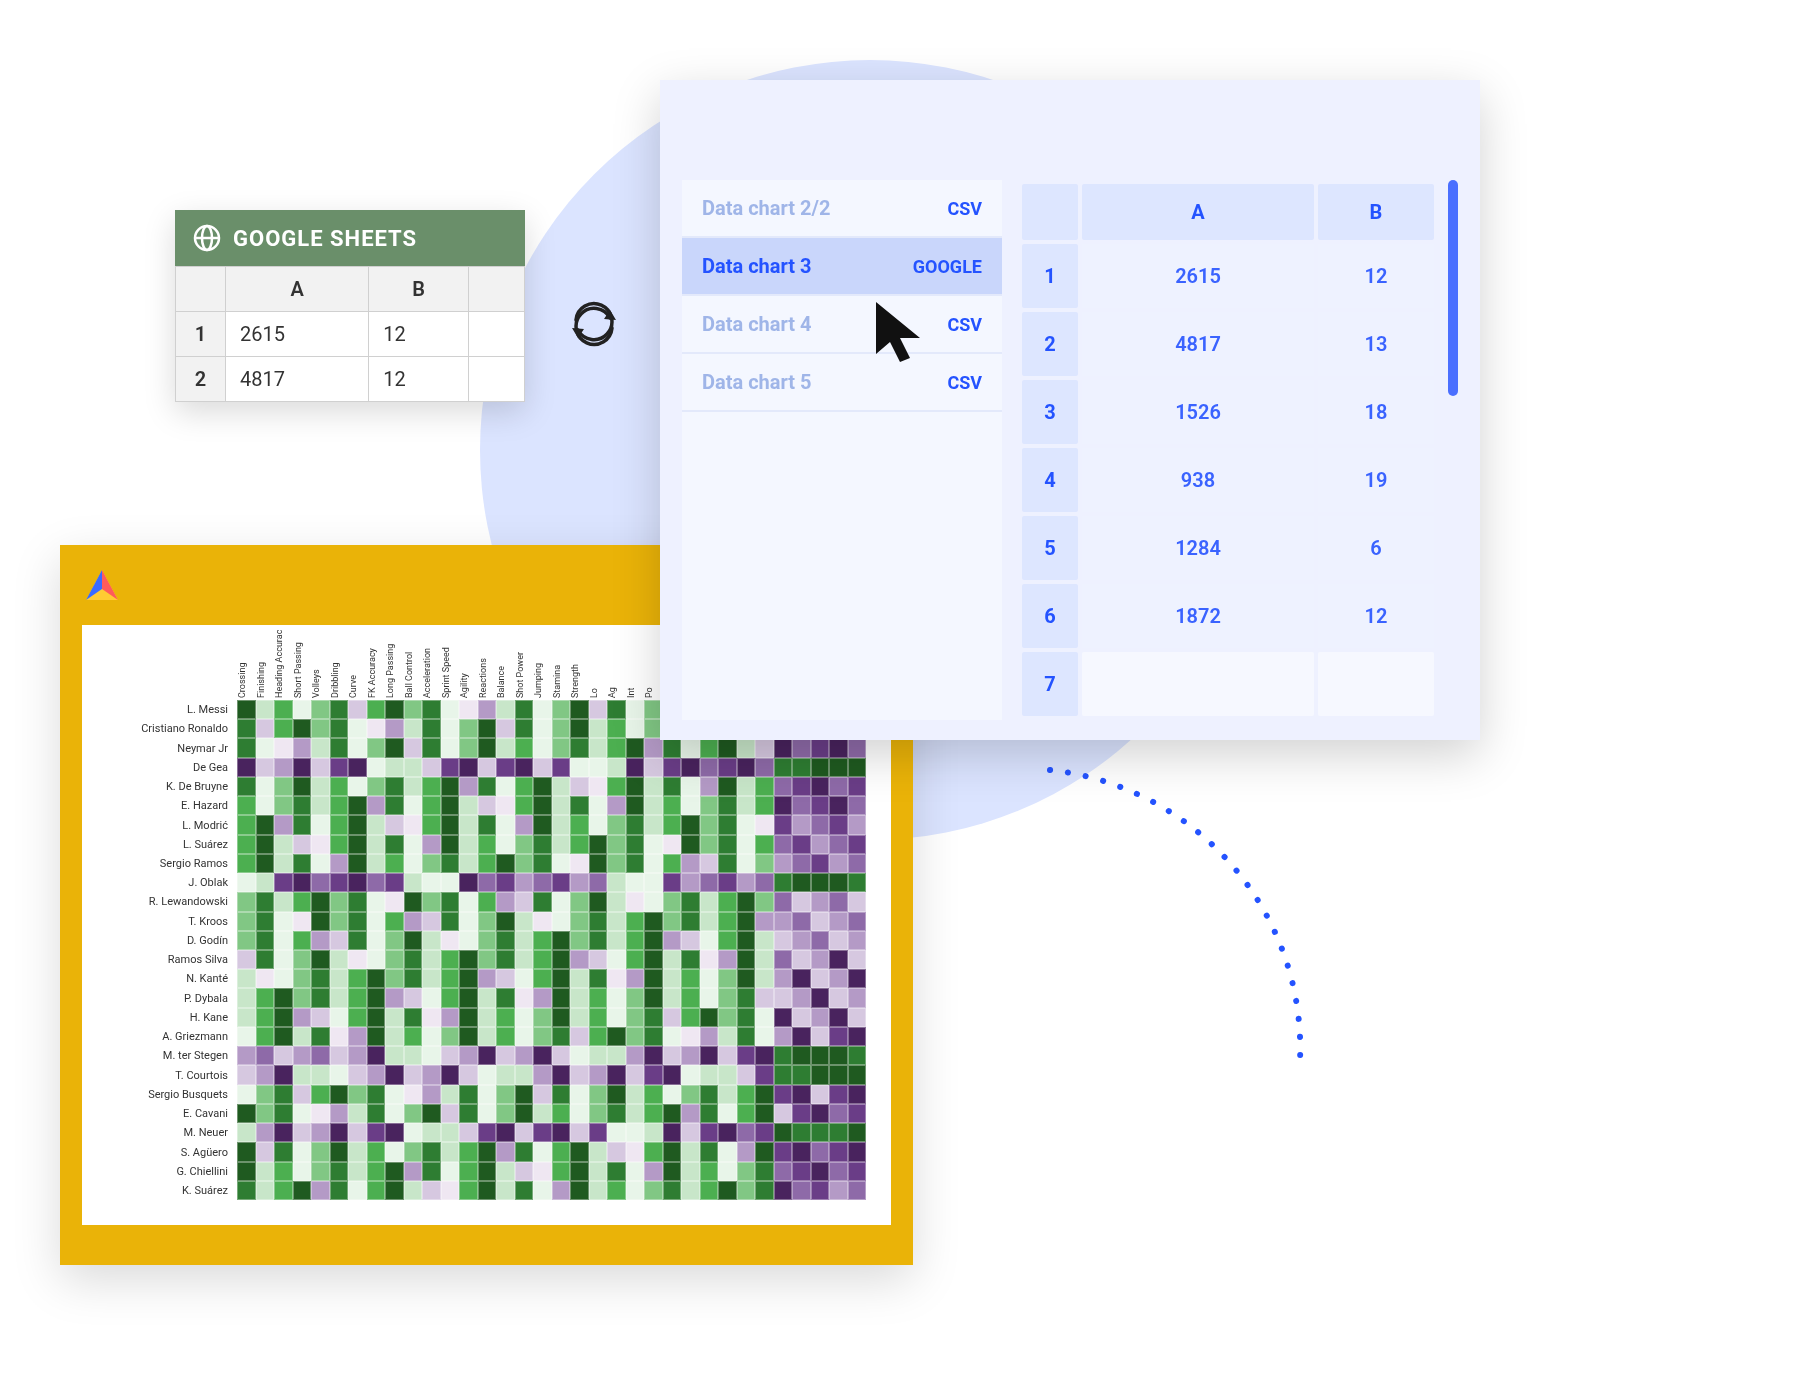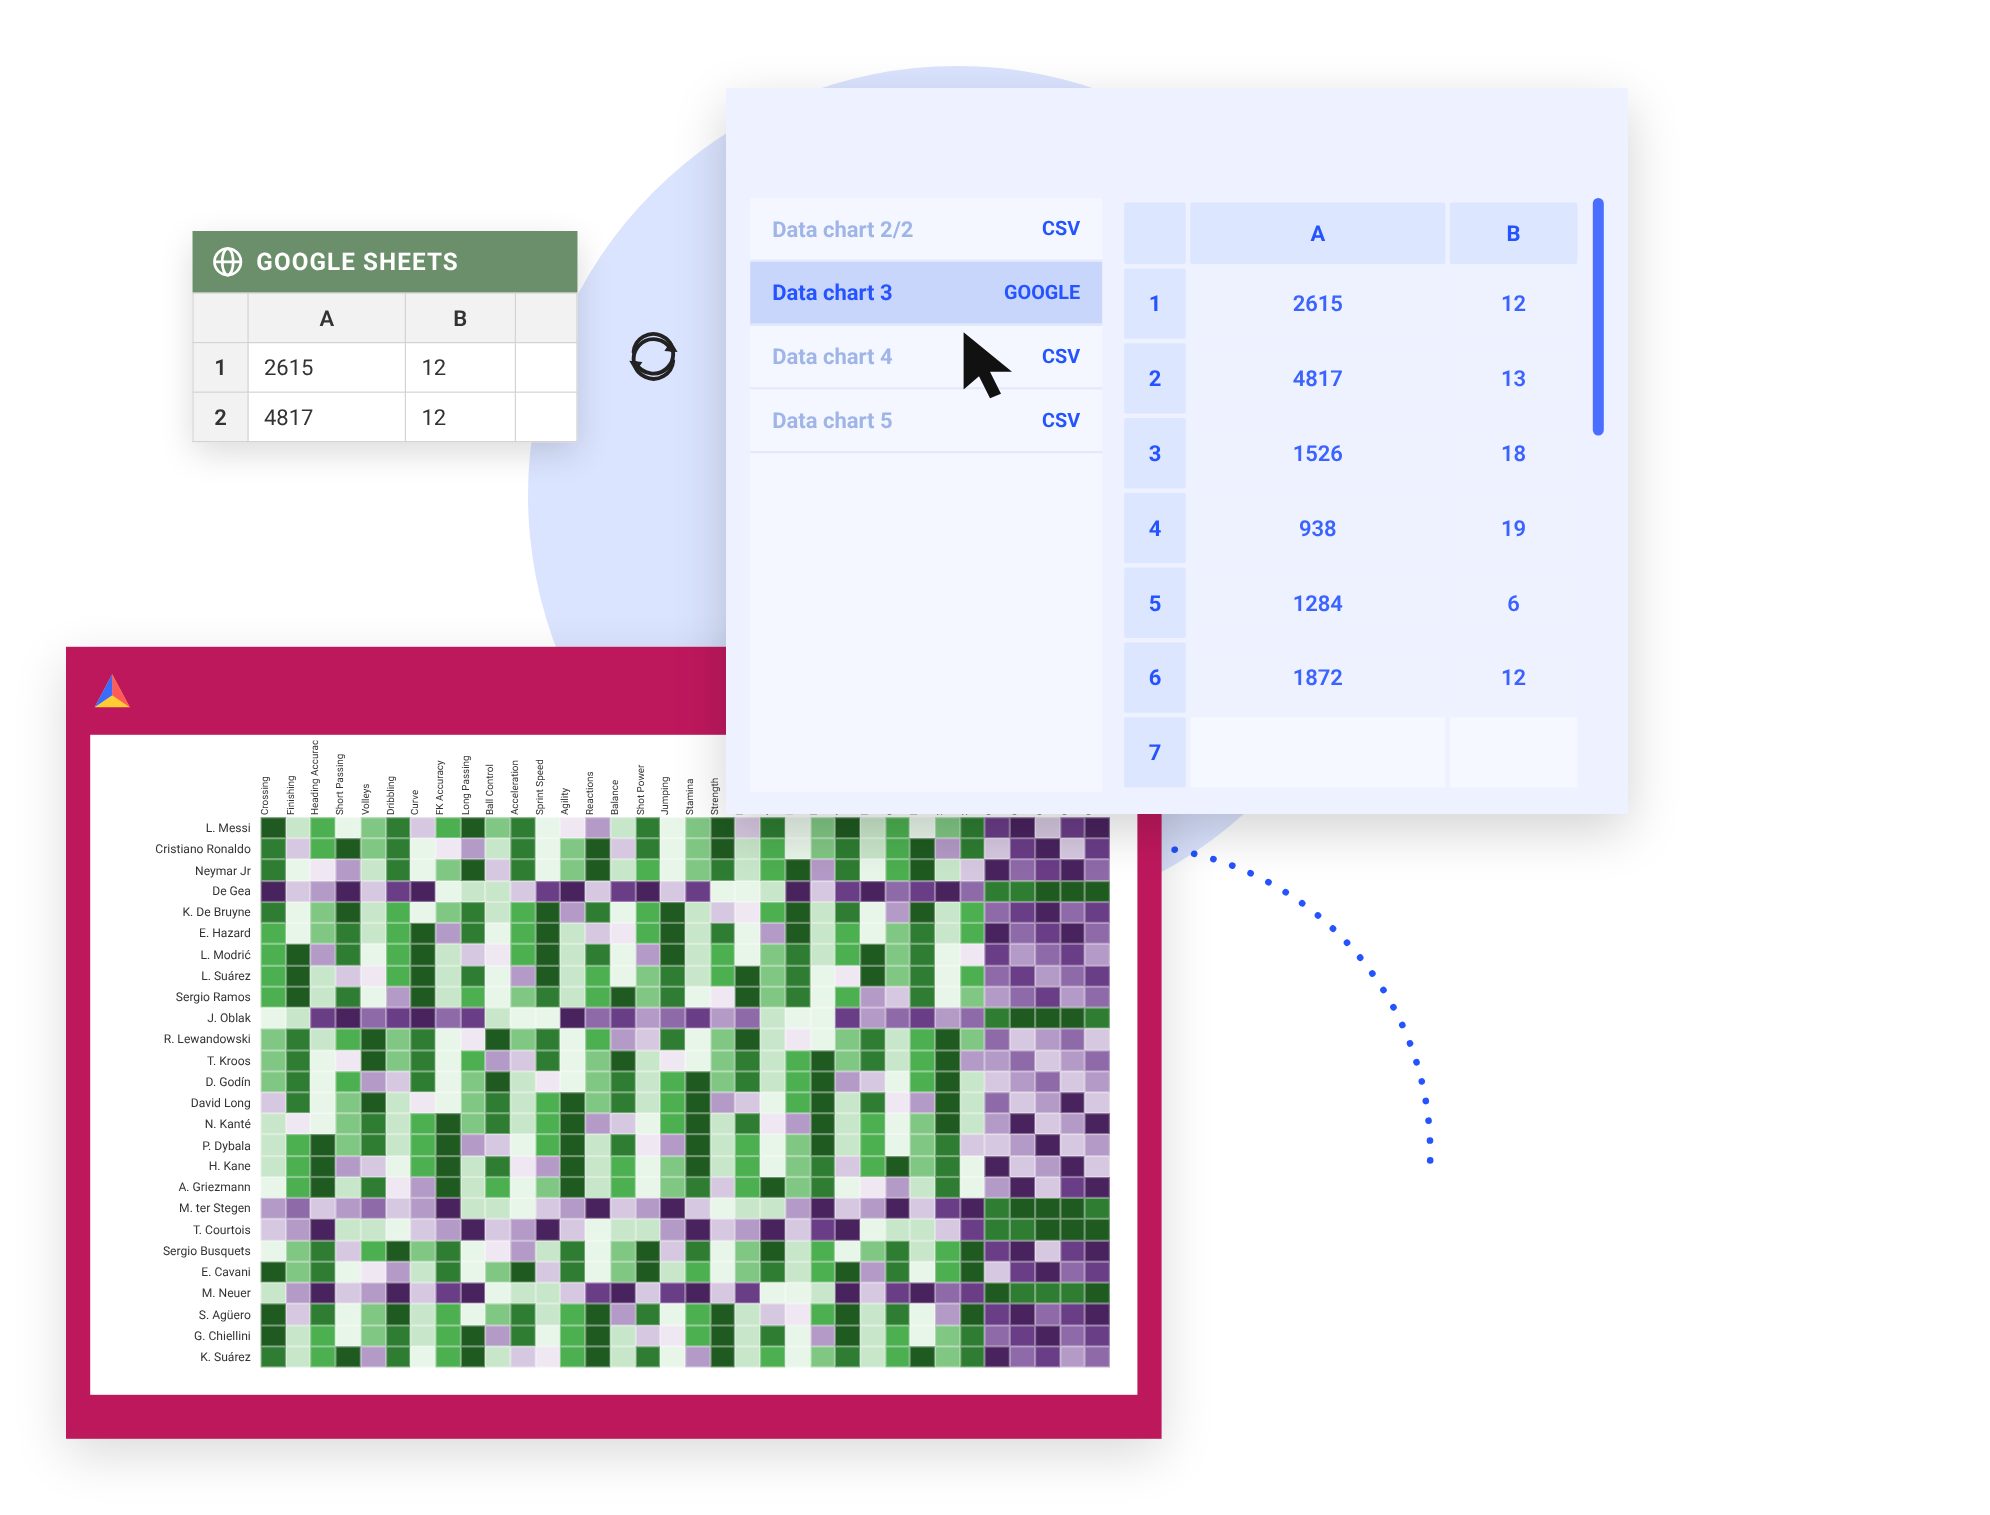--- a/index.html
+++ b/index.html
@@ -92,24 +92,24 @@
     width: 48px;
     height: 48px;
     z-index: 4;
     color: #333;
   }
 
   
   .heatmap-window {
     position: absolute;
     left: 60px;
-    top: 588px;
-    width: 996px;
+    top: 545px;
+    width: 853px;
     height: 720px;
-    background: #be185d;
+    background: #eab308;
     box-shadow: 0 15px 45px rgba(0,0,0,0.15);
     z-index: 3;
     padding: 22px;
   }
   .heatmap-logo {
     width: 40px; height: 40px;
     margin-bottom: 18px;
   }
   .heatmap-canvas-wrap {
     background: #fff;
@@ -334,21 +334,21 @@
         <div class="heatmap-rowlabel">De Gea</div>
         <div class="heatmap-rowlabel">K. De Bruyne</div>
         <div class="heatmap-rowlabel">E. Hazard</div>
         <div class="heatmap-rowlabel">L. Modrić</div>
         <div class="heatmap-rowlabel">L. Suárez</div>
         <div class="heatmap-rowlabel">Sergio Ramos</div>
         <div class="heatmap-rowlabel">J. Oblak</div>
         <div class="heatmap-rowlabel">R. Lewandowski</div>
         <div class="heatmap-rowlabel">T. Kroos</div>
         <div class="heatmap-rowlabel">D. Godín</div>
-        <div class="heatmap-rowlabel">David Long</div>
+        <div class="heatmap-rowlabel">Ramos Silva</div>
         <div class="heatmap-rowlabel">N. Kanté</div>
         <div class="heatmap-rowlabel">P. Dybala</div>
         <div class="heatmap-rowlabel">H. Kane</div>
         <div class="heatmap-rowlabel">A. Griezmann</div>
         <div class="heatmap-rowlabel">M. ter Stegen</div>
         <div class="heatmap-rowlabel">T. Courtois</div>
         <div class="heatmap-rowlabel">Sergio Busquets</div>
         <div class="heatmap-rowlabel">E. Cavani</div>
         <div class="heatmap-rowlabel">M. Neuer</div>
         <div class="heatmap-rowlabel">S. Agüero</div>

